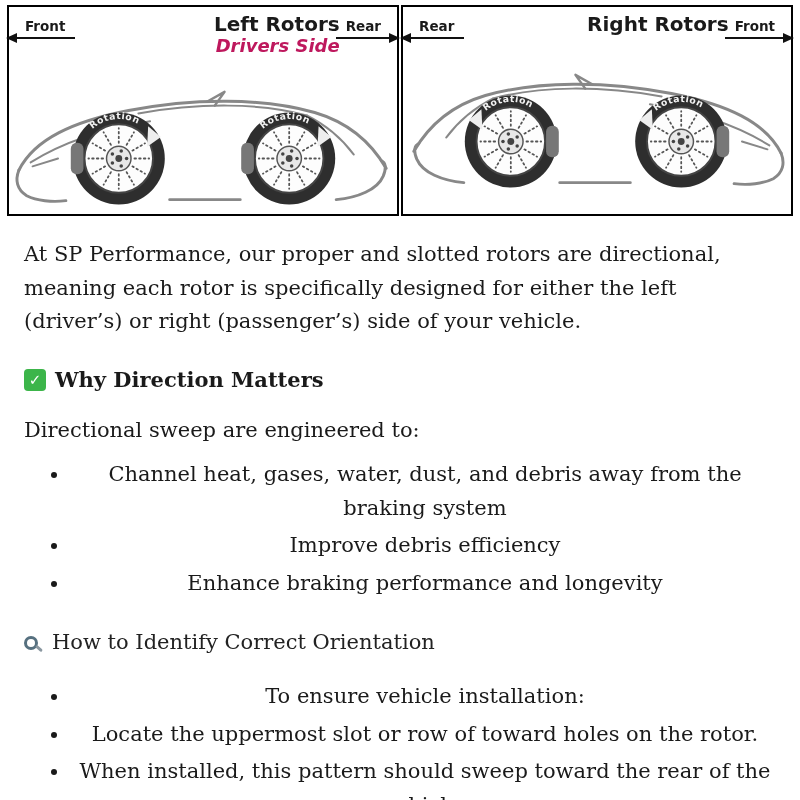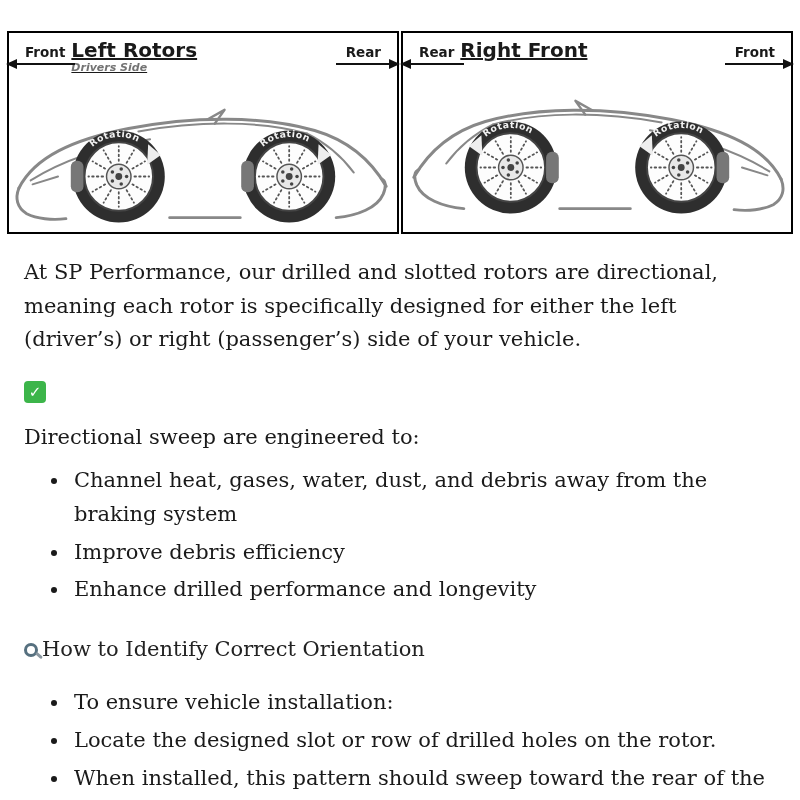--- a/index.html
+++ b/index.html
@@ -1,44 +1,44 @@
 <!DOCTYPE html>
 <html><head>
 <meta charset="utf-8">
 <style>
   * { margin:0; padding:0; box-sizing:border-box; }
   html,body { width:800px; background:#fff; color:#1a1a1a;
     font-family:"DejaVu Serif","Liberation Serif",serif; }
 
   
   .diagram { display:flex; margin:5px 7px 10px 7px; }
-  .panel { flex:1; border:2px solid #000; background:#fff; padding:4px 4px 0 4px;margin-top:26px; }
+  .panel { flex:1; border:2px solid #000; background:#fff; padding:4px 4px 0 4px; }
   .panel + .panel { margin-left:2px; }
   .panel-head { display:flex; align-items:flex-start; justify-content:space-between; padding:3px 6px 0 6px; }
-  .titles { text-align:left; flex:1; font-family:"DejaVu Sans","Liberation Sans",sans-serif;text-decoration:underline; }
+  .titles { text-align:right; flex:1; font-family:"DejaVu Sans","Liberation Sans",sans-serif; }
   .panel-title { font-weight:bold; font-size:20px; line-height:1.05; }
-  .panel-sub { font-style:italic; font-weight:bold; font-size:11px; color:#737373; }
+  .panel-sub { font-style:italic; font-weight:bold; font-size:18px; color:#be185d; }
   .dir { position:relative; margin-top:4px; padding:0 6px 5px 6px;
          font-family:"DejaVu Sans","Liberation Sans",sans-serif;
          font-weight:bold; font-size:13.5px; }
   .dir::after { content:""; position:absolute; left:-4px; right:-4px; bottom:0; height:2.5px; background:#111; }
   .tri { position:absolute; bottom:-4.2px; width:0; height:0;
          border-top:5.5px solid transparent; border-bottom:5.5px solid transparent; }
   .dir-left .tri { left:-13px; border-right:11px solid #111; }
   .dir-right .tri { right:-13px; border-left:11px solid #111; }
   .car-svg { display:block; width:100%; height:158px; }
   .rot-text { fill:#f2f2f2; font-family:"DejaVu Sans","Liberation Sans",sans-serif;
               font-size:9.5px; font-weight:bold; letter-spacing:.5px; }
 
   
   .content { padding:8px 24px 0 24px; font-size:21px; line-height:1.6; }
   .content p { margin:4px 0 10px 0; }
   .h1 { display:flex; align-items:center; gap:9px; font-weight:bold; font-size:21px; margin:24px 0 18px 0; }
-  .h2 { display:flex; align-items:center; font-weight:normal; font-size:21px; color:#222; margin:26px 0 20px 0; }
-  ul { margin:2px 0 14px 0; padding-left:46px; }
+  .h2 { display:flex; align-items:center; gap:10px; font-weight:normal; font-size:21px; color:#222; margin:26px 0 20px 0; }
+  ul { margin:2px 0 14px 0; padding-left:46px;text-align:center; }
   li { margin:4px 0; padding-left:4px; }
 
   .check-icon { display:inline-flex; align-items:center; justify-content:center;
     width:22px; height:22px; background:#3cb54a; border-radius:4px;
     color:#fff; font-size:15px; font-weight:bold; flex:0 0 auto;
     font-family:"DejaVu Sans","Liberation Sans",sans-serif; }
   .mag-icon { position:relative; display:inline-block; width:14px; height:14px;
     border:3px solid #56707f; border-radius:50%; flex:0 0 auto; margin-right:4px; }
   .mag-icon::after { content:""; position:absolute; width:8px; height:3px;
     background:#8a97a0; right:-8px; bottom:-3px; transform:rotate(42deg); border-radius:2px; }
@@ -112,21 +112,21 @@
     </svg>
   </div>
 
   <div class="panel">
     <div class="panel-head">
       <span class="dir dir-left">
         <span class="tri"></span>
         <span>Rear</span>
       </span>
       <span class="titles">
-        <div class="panel-title">Right Front</div>
+        <div class="panel-title">Right Rotors</div>
       </span>
       <span class="dir dir-right">
         <span class="tri"></span>
         <span>Front</span>
       </span>
     </div>
     <svg class="car-svg" viewBox="0 0 388 160">
       <g transform="translate(388,0) scale(-1,1)">
           <use href="#carbody"></use>
         </g>
@@ -137,38 +137,39 @@
       <g transform="translate(280,104)">
         <text class="rot-text"><textPath href="#rot-arc" startOffset="14%">Rotation</textPath></text>
         <polygon points="-30,-33 -43,-22 -29,-12" fill="#eee"></polygon>
       </g>
     </svg>
   </div>
 </div>
 
 <div class="content">
 
-  <p>At SP Performance, our drilled and slotted rotors are directional, meaning each rotor is specifically designed for either the left (driver’s) or right (passenger’s) side of your vehicle.</p>
+  <p>At SP Performance, our proper and slotted rotors are directional, meaning each rotor is specifically designed for either the left (driver’s) or right (passenger’s) side of your vehicle.</p>
 
   <div class="h1">
     <span class="check-icon">✓</span>
+    <span>Why Direction Matters</span>
   </div>
 
   <p>Directional sweep are engineered to:</p>
 
   <ul>
     <li>Channel heat, gases, water, dust, and debris away from the braking system</li>
     <li>Improve debris efficiency</li>
-    <li>Enhance drilled performance and longevity</li>
+    <li>Enhance braking performance and longevity</li>
   </ul>
 
   <div class="h2">
     <span class="mag-icon"></span>
     <span>How to Identify Correct Orientation</span>
   </div>
 
   <ul>
     <li>To ensure vehicle installation:</li>
-    <li>Locate the designed slot or row of drilled holes on the rotor.</li>
+    <li>Locate the uppermost slot or row of toward holes on the rotor.</li>
     <li>When installed, this pattern should sweep toward the rear of the vehicle.</li>
   </ul>
 
 </div>
 
 </body></html>

